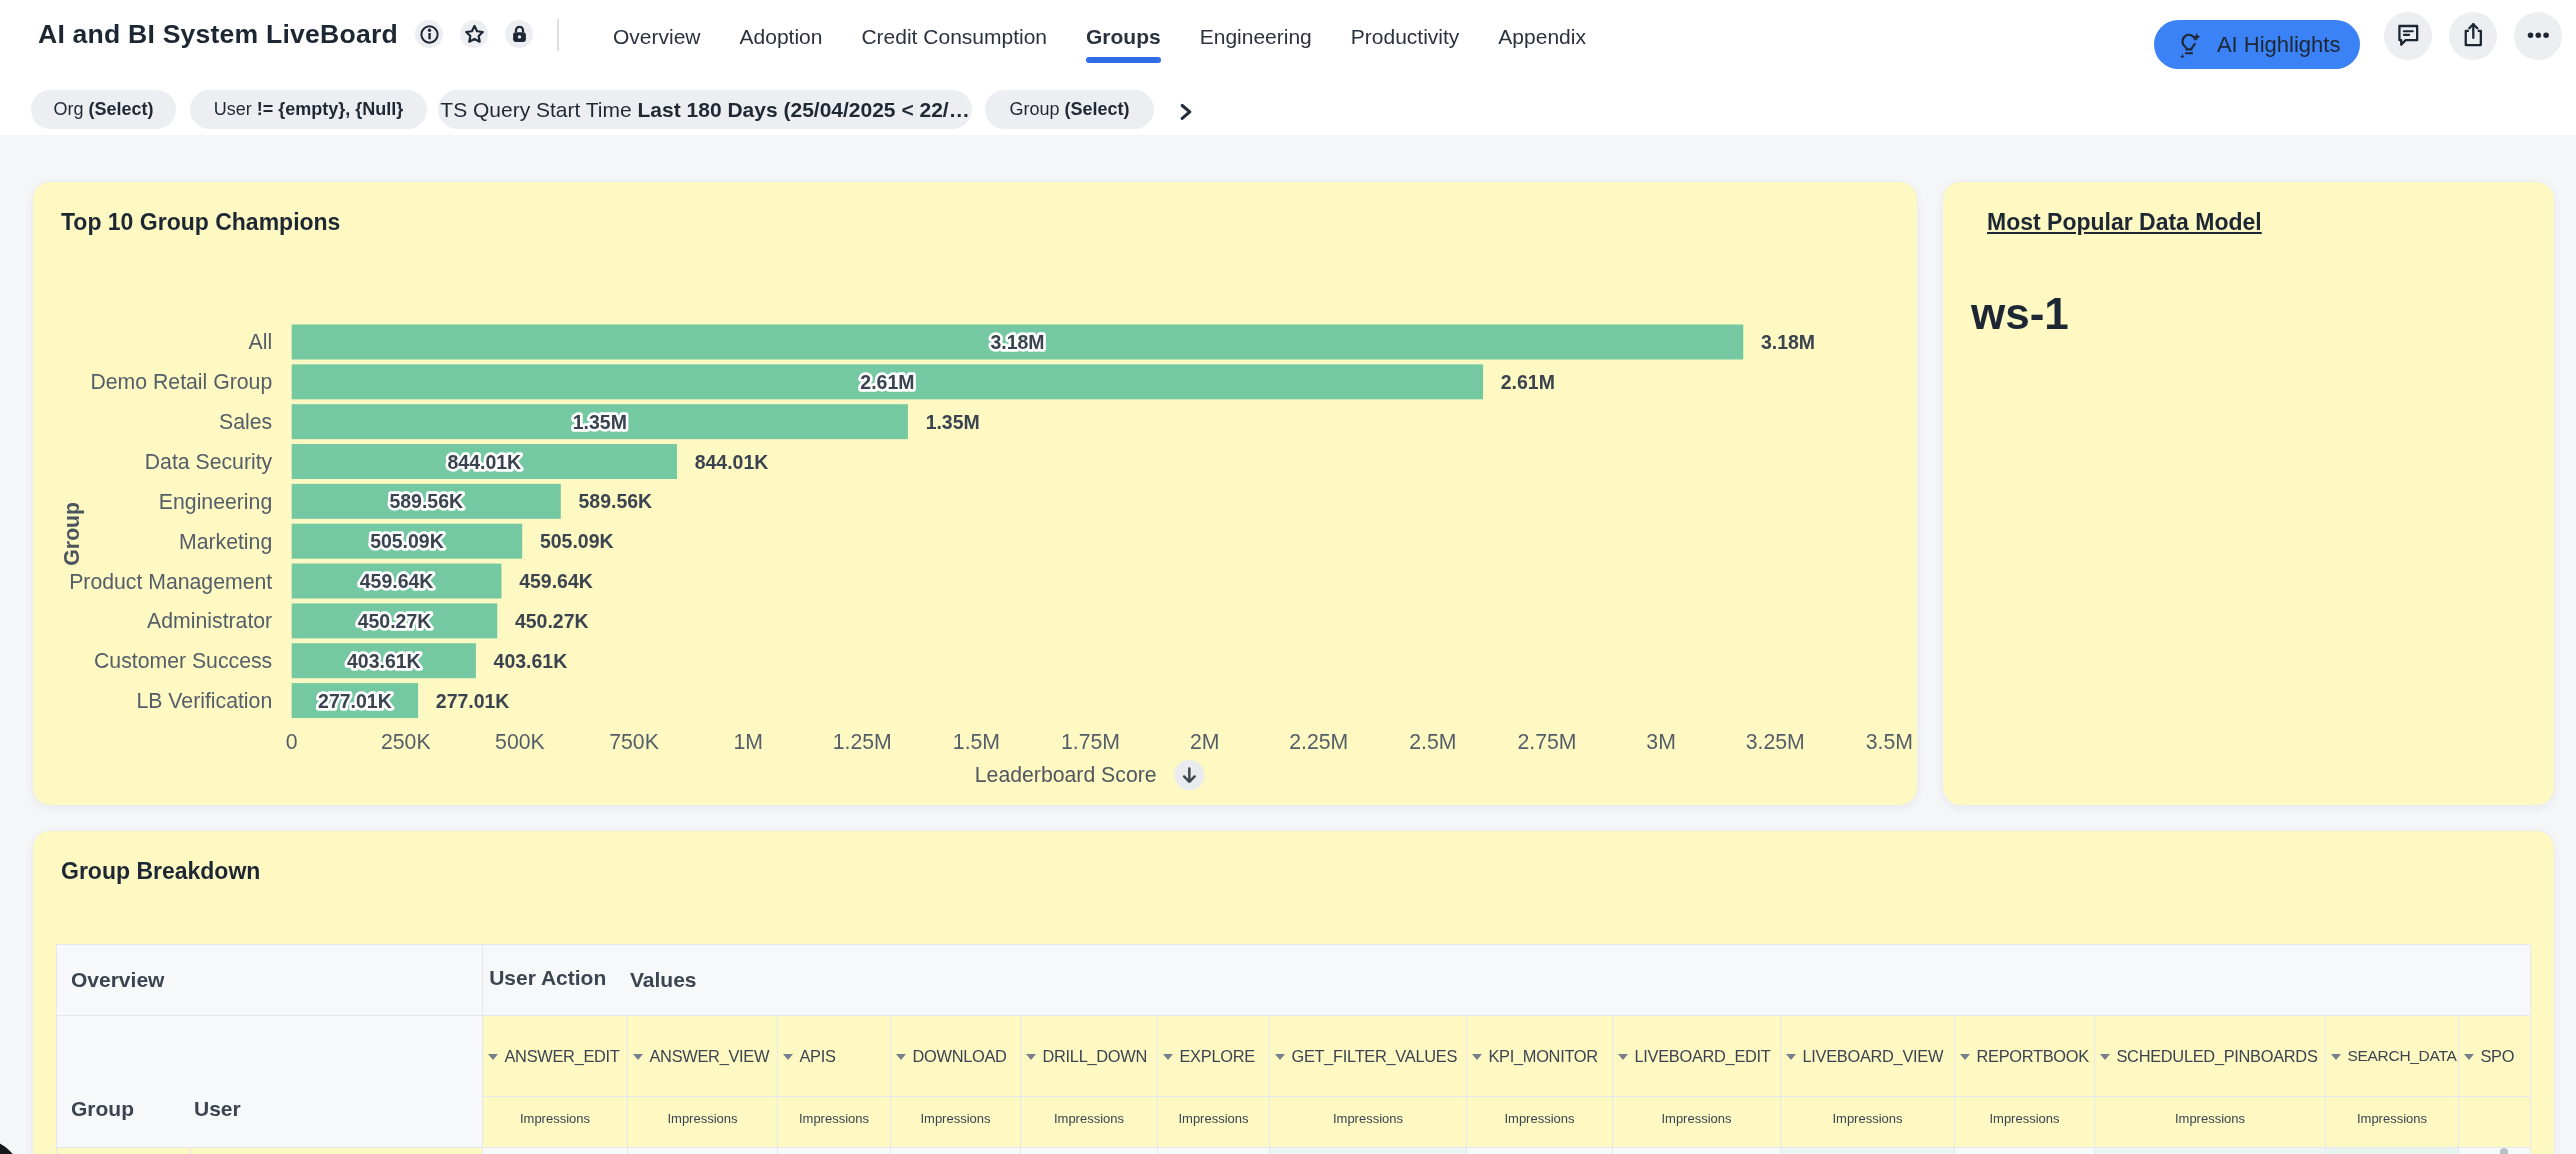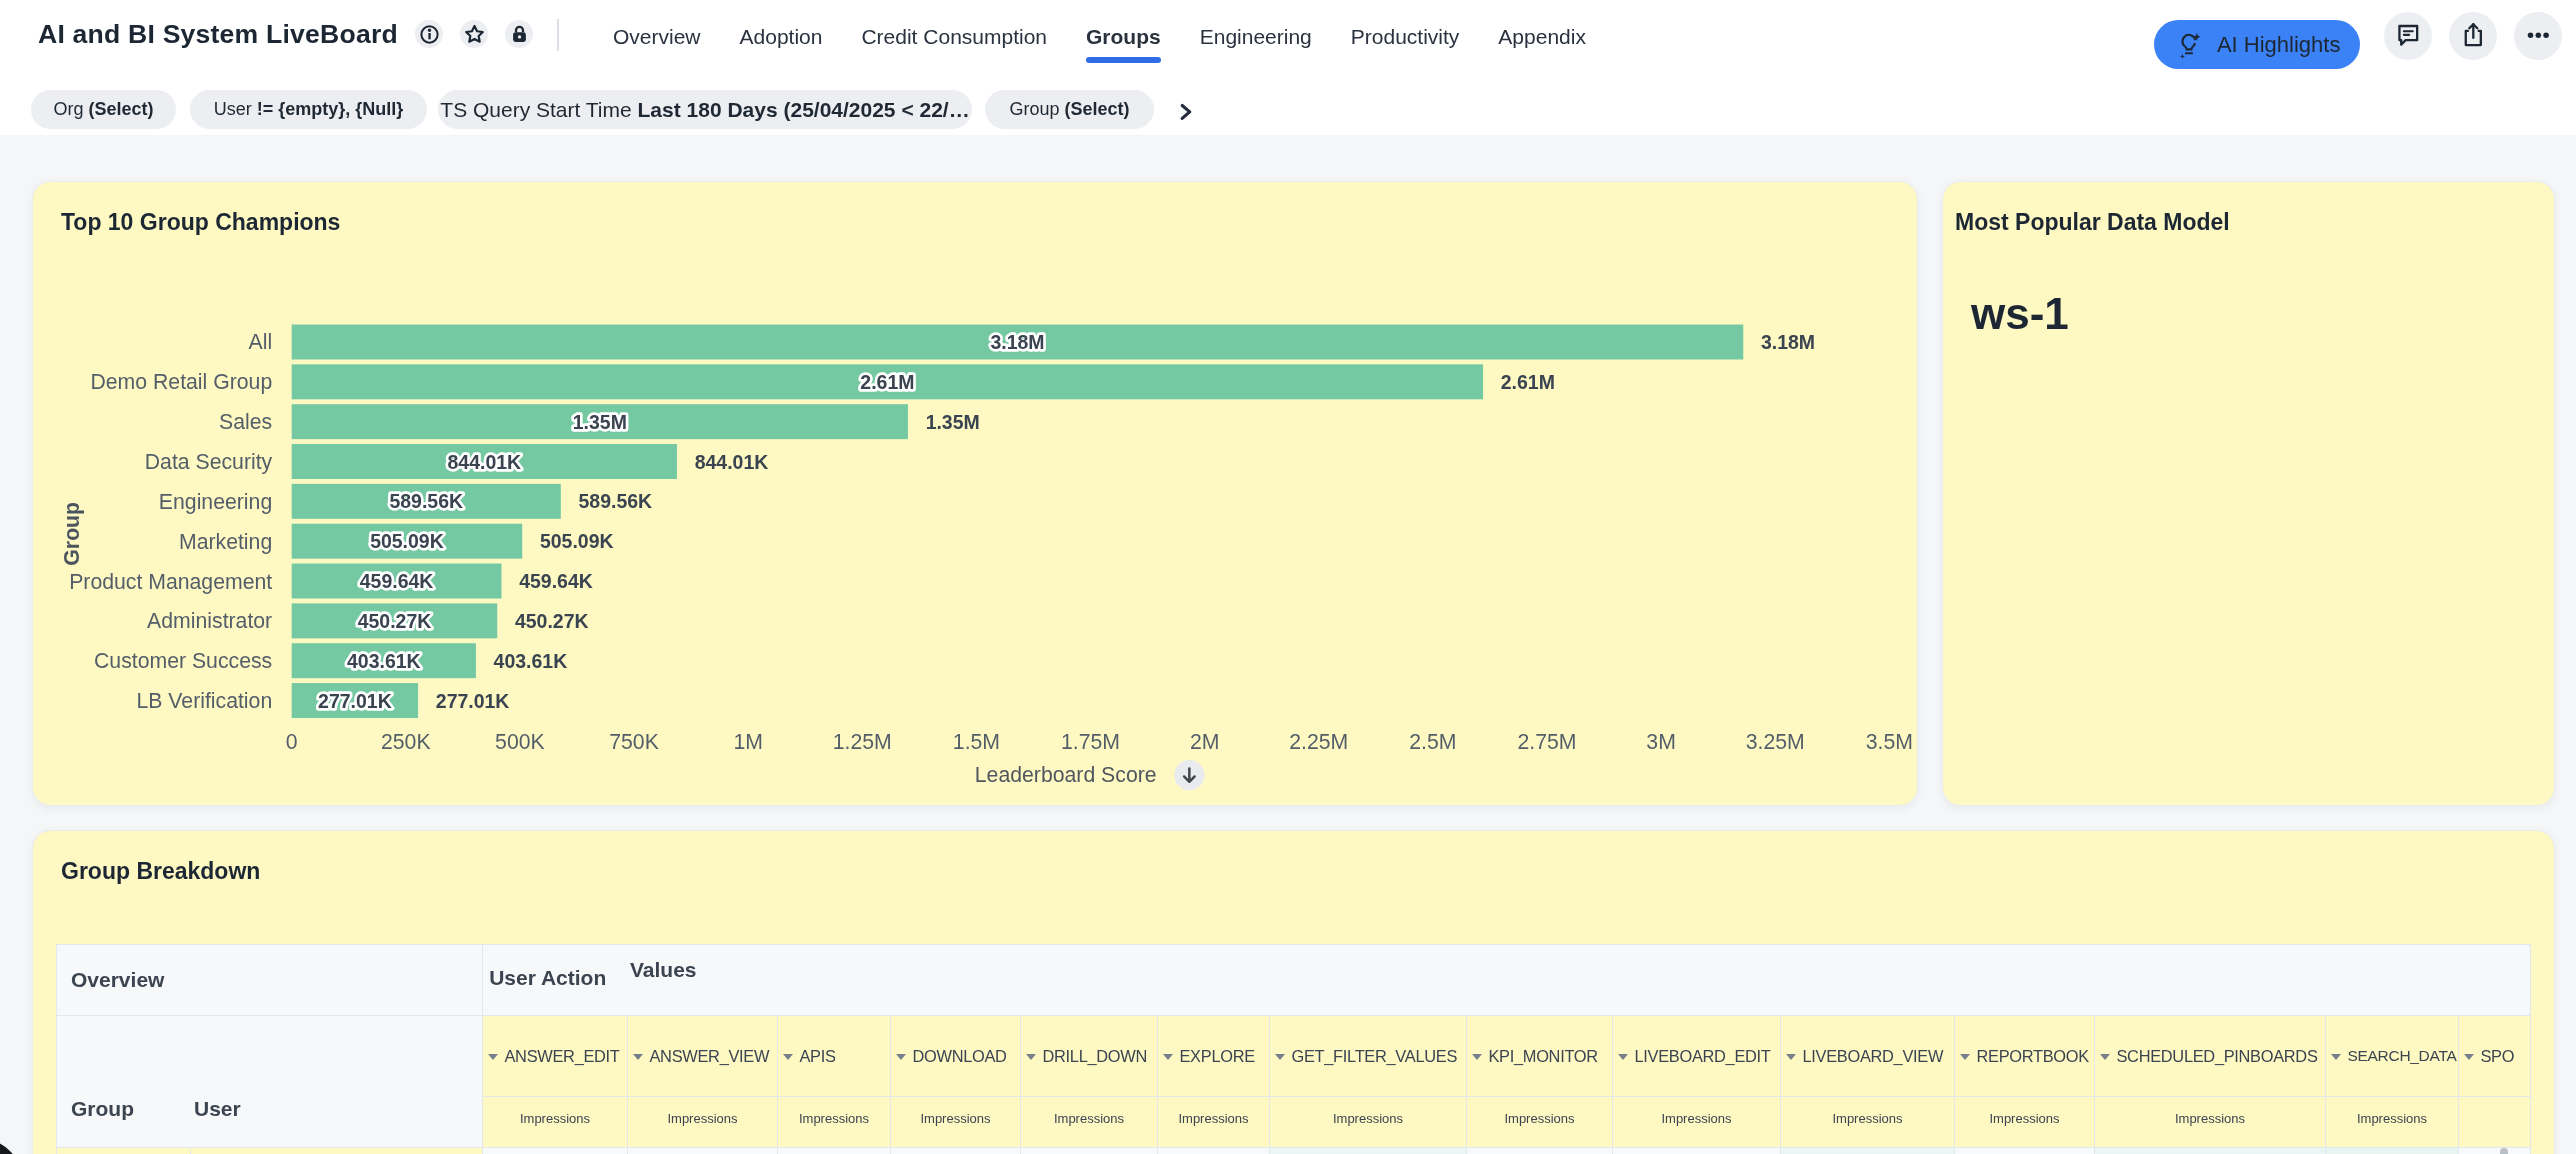--- a/index.html
+++ b/index.html
@@ -177,21 +177,21 @@
       <text x="1967.8" y="640" text-anchor="middle" font-size="24" fill="#545e69">3.25M</text>
       <text x="2096.7" y="640" text-anchor="middle" font-size="24" fill="#545e69">3.5M</text>
       <text x="1269" y="678" text-anchor="end" font-size="24" font-weight="400" fill="#50575f">Leaderboard Score</text>
       <circle cx="1306" cy="670" r="17" fill="#e9ebee"></circle>
       <path d="M1306 662.5v15m-6-6l6 6 6-6" fill="none" stroke="#3f464e" stroke-width="2.8" stroke-linecap="round" stroke-linejoin="round"></path>
       <text x="0" y="0" text-anchor="middle" font-size="24" font-weight="700" fill="#4c545e" transform="translate(51.6 397.4) rotate(-90)">Group</text>
     </svg>
   </div>
 
   <div id="card2" class="card abs">
-    <div class="ctitle abs" style="left:12px; top:26.6px;">Most Popular Data Model</div>
+    <div class="ctitle abs" style="left:44px; top:26.6px;text-decoration:underline;">Most Popular Data Model</div>
   </div>
   <div id="ws1" class="abs">ws-1</div>
 
   <div id="card3" class="card abs">
     <div class="ctitle abs" style="left:28px; top:26.6px;">Group Breakdown</div>
     <table id="tbl" class="abs">
       <colgroup>
         <col style="width:134px">
           <col style="width:292px">
         <col style="width:145px">
@@ -207,21 +207,21 @@
           <col style="width:140px">
           <col style="width:231px">
         <col style="width:133px">
           <col style="width:72px">
       </colgroup>
       <tbody>
           <tr style="height:71px;">
         <td colspan="2" class="gray bold" style="padding-left:14px;">Overview</td>
         <td colspan="14" class="gray" style="position:relative;">
           <span class="bold abs" style="left:6.2px; top:21px;">User Action</span>
-          <span class="bold abs" style="left:147px; top:13px;">Values</span>
+          <span class="bold abs" style="left:147px; top:23px;">Values</span>
         </td>
       </tr>
       <tr style="height:81px;">
         <td colspan="2" rowspan="2" class="gray" style="position:relative;">
           <span class="bold abs" style="left:14px; top:81px;">Group</span>
           <span class="bold abs" style="left:137px; top:81px;">User</span>
         </td>
         <td class="colname"><span class="tri"></span>ANSWER_EDIT</td>
         <td class="colname"><span class="tri"></span>ANSWER_VIEW</td>
         <td class="colname"><span class="tri"></span>APIS</td>

